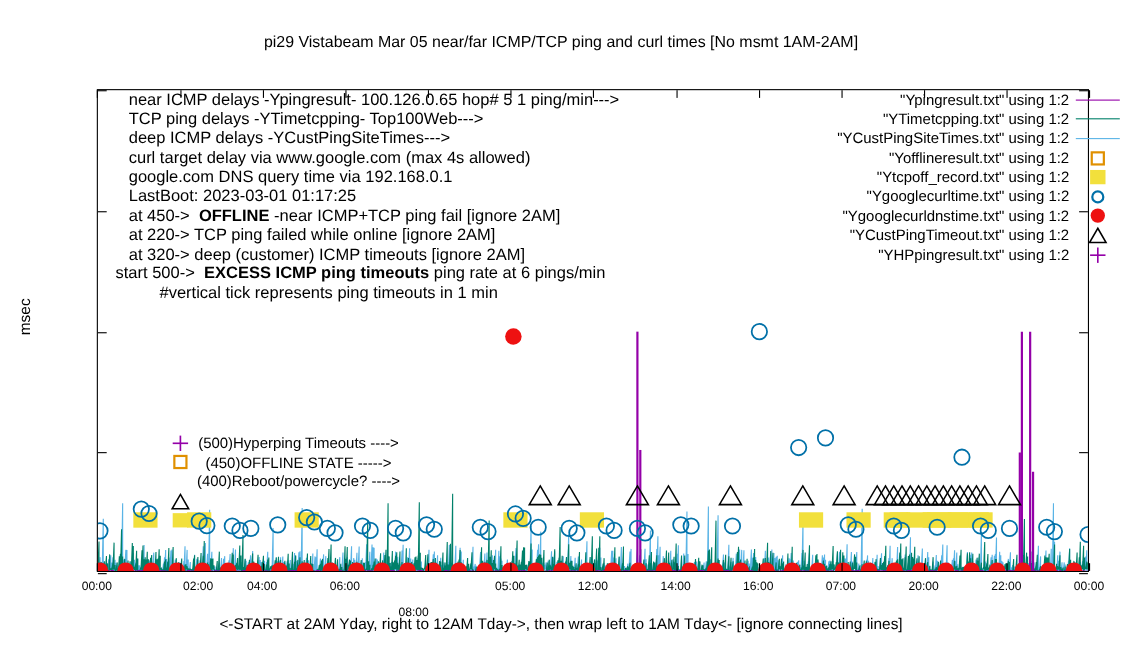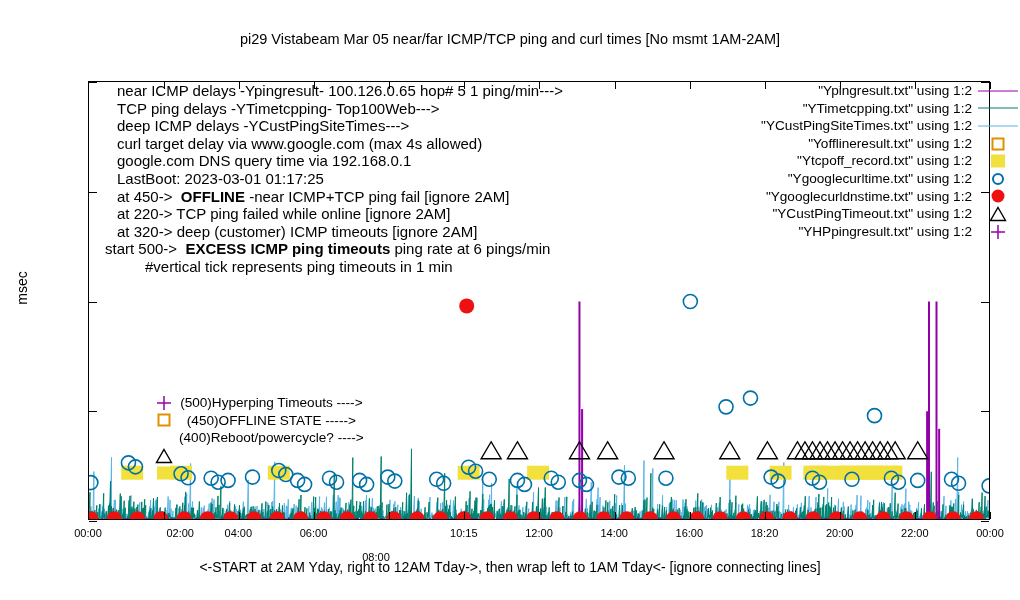--- a/index.html
+++ b/index.html
@@ -244,25 +244,25 @@
         <div class="xtick-mark t" style="left: 901.35px;"></div>
       </div>
   </div>
 
   <div id="xtick-labels">
       <div class="xtick-lab" style="left: 88px;">00:00</div>
       <div class="xtick-lab" style="left: 163.167px; margin-left: 17px;">02:00</div>
       <div class="xtick-lab" style="left: 238.333px;">04:00</div>
       <div class="xtick-lab" style="left: 313.5px;">06:00</div>
       <div class="xtick-lab" style="left: 376px; margin-top: 24px;">08:00</div>
-      <div class="xtick-lab" style="left: 463.833px;">10:15</div>
+      <div class="xtick-lab" style="left: 463.833px;">05:00</div>
       <div class="xtick-lab" style="left: 539px;">12:00</div>
       <div class="xtick-lab" style="left: 614.167px;">14:00</div>
       <div class="xtick-lab" style="left: 689.333px;">16:00</div>
-      <div class="xtick-lab" style="left: 764.5px;">18:20</div>
+      <div class="xtick-lab" style="left: 764.5px;">07:00</div>
       <div class="xtick-lab" style="left: 839.667px;">20:00</div>
       <div class="xtick-lab" style="left: 914.833px;">22:00</div>
       <div class="xtick-lab" style="left: 990px;">00:00</div>
     </div>
 
   <div class="infoblock" id="infoblock"><div style="padding-left: 12px;">near ICMP delays -Ypingresult- 100.126.0.65 hop# 5 1 ping/min---&gt;</div><div style="padding-left: 12px;">TCP ping delays -YTimetcpping- Top100Web---&gt;</div><div style="padding-left: 12px;">deep ICMP delays -YCustPingSiteTimes---&gt;</div><div style="padding-left: 12px;">curl target delay via www.google.com (max 4s allowed)</div><div style="padding-left: 12px;">google.com DNS query time via 192.168.0.1</div><div style="padding-left: 12px;">LastBoot: 2023-03-01 01:17:25</div><div style="padding-left: 12px;">at 450-&gt;  <span class="b">OFFLINE</span> -near ICMP+TCP ping fail [ignore 2AM]</div><div style="padding-left: 12px;">at 220-&gt; TCP ping failed while online [ignore 2AM]</div><div style="padding-left: 12px;">at 320-&gt; deep (customer) ICMP timeouts [ignore 2AM]</div><div style="padding-left: 0px;">start 500-&gt;  <span class="b">EXCESS ICMP ping timeouts</span> ping rate at 6 pings/min</div><div style="padding-left: 40px;">#vertical tick represents ping timeouts in 1 min</div></div>
 
   <div class="legend" id="legend">
       <div class="row"><span>"Ypingresult.txt" using 1:2</span><span class="lm">
           <span style="position: absolute; inset: 0px; --c: #9400a8;">

